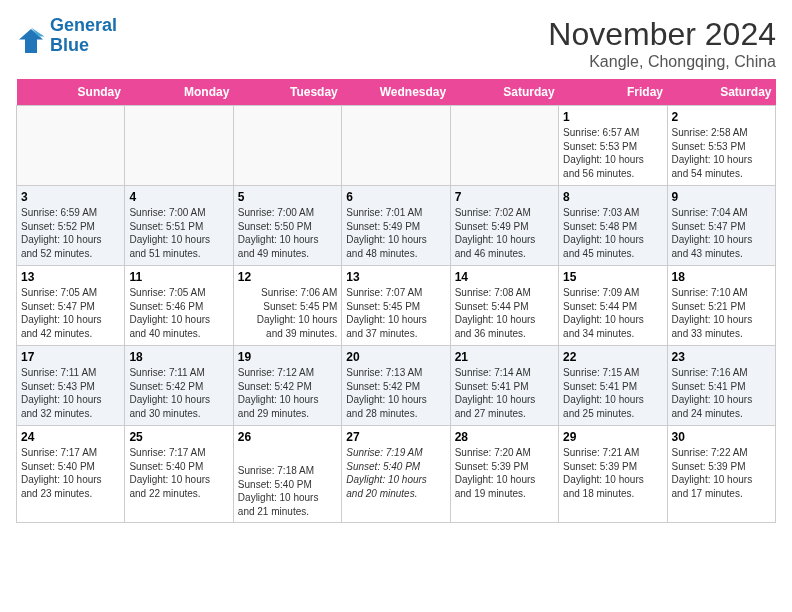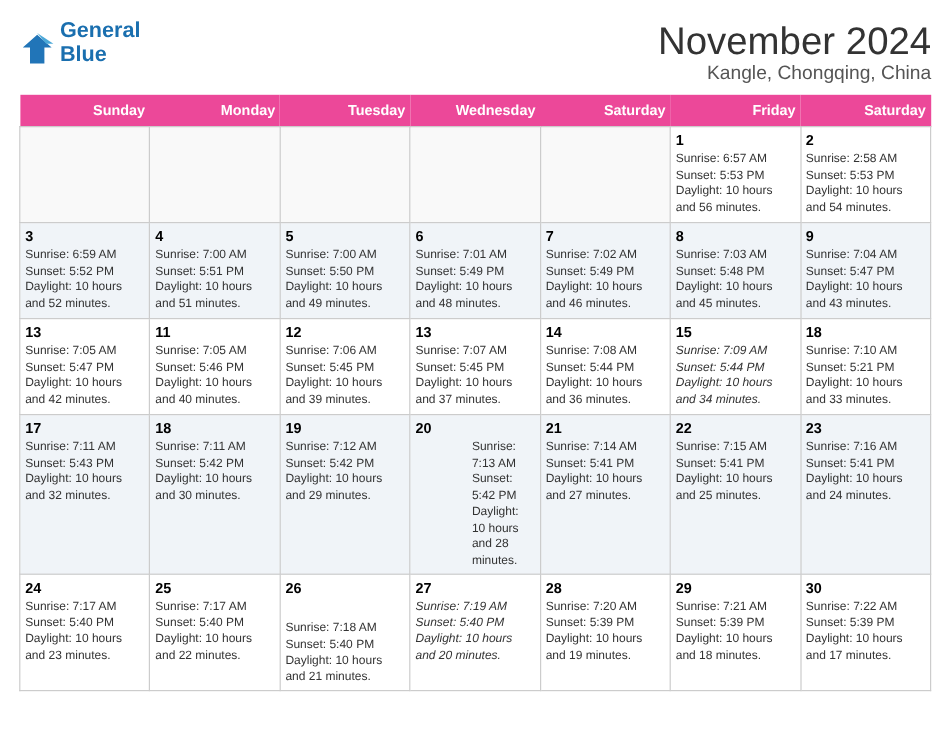--- a/index.html
+++ b/index.html
@@ -189,42 +189,42 @@
         </td>
         <td>
           <div class="day-num">11</div>
           <div class="day-info" style="white-space: pre-line;">Sunrise: 7:05 AM
 Sunset: 5:46 PM
 Daylight: 10 hours
 and 40 minutes.</div>
         </td>
         <td>
           <div class="day-num">12</div>
-          <div class="day-info" style="white-space: pre-line;">Sunrise: 7:06 AM
+          <div class="day-info" style="white-space: pre-line; text-align: right;">Sunrise: 7:06 AM
 Sunset: 5:45 PM
 Daylight: 10 hours
 and 39 minutes.</div>
         </td>
         <td>
           <div class="day-num">13</div>
           <div class="day-info" style="white-space: pre-line;">Sunrise: 7:07 AM
 Sunset: 5:45 PM
 Daylight: 10 hours
 and 37 minutes.</div>
         </td>
         <td>
           <div class="day-num">14</div>
           <div class="day-info" style="white-space: pre-line;">Sunrise: 7:08 AM
 Sunset: 5:44 PM
 Daylight: 10 hours
 and 36 minutes.</div>
         </td>
         <td>
           <div class="day-num">15</div>
-          <div class="day-info" style="white-space: pre-line; font-style: italic;">Sunrise: 7:09 AM
+          <div class="day-info" style="white-space: pre-line;">Sunrise: 7:09 AM
 Sunset: 5:44 PM
 Daylight: 10 hours
 and 34 minutes.</div>
         </td>
         <td>
           <div class="day-num">18</div>
           <div class="day-info" style="white-space: pre-line;">Sunrise: 7:10 AM
 Sunset: 5:21 PM
 Daylight: 10 hours
 and 33 minutes.</div>
@@ -247,21 +247,21 @@
         </td>
         <td>
           <div class="day-num">19</div>
           <div class="day-info" style="white-space: pre-line;">Sunrise: 7:12 AM
 Sunset: 5:42 PM
 Daylight: 10 hours
 and 29 minutes.</div>
         </td>
         <td>
           <div class="day-num">20</div>
-          <div class="day-info" style="white-space: pre-line; margin-left: 47px;">Sunrise: 7:13 AM
+          <div class="day-info" style="white-space: pre-line;">Sunrise: 7:13 AM
 Sunset: 5:42 PM
 Daylight: 10 hours
 and 28 minutes.</div>
         </td>
         <td>
           <div class="day-num">21</div>
           <div class="day-info" style="white-space: pre-line;">Sunrise: 7:14 AM
 Sunset: 5:41 PM
 Daylight: 10 hours
 and 27 minutes.</div>

